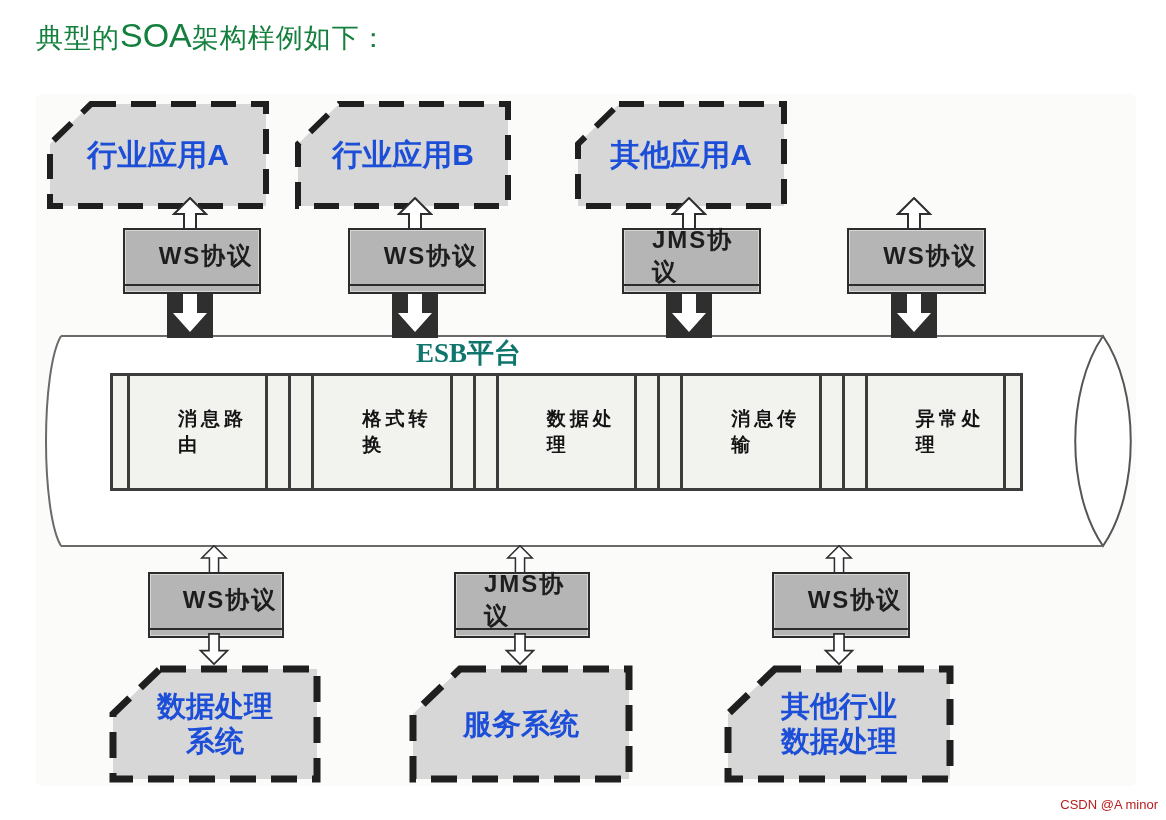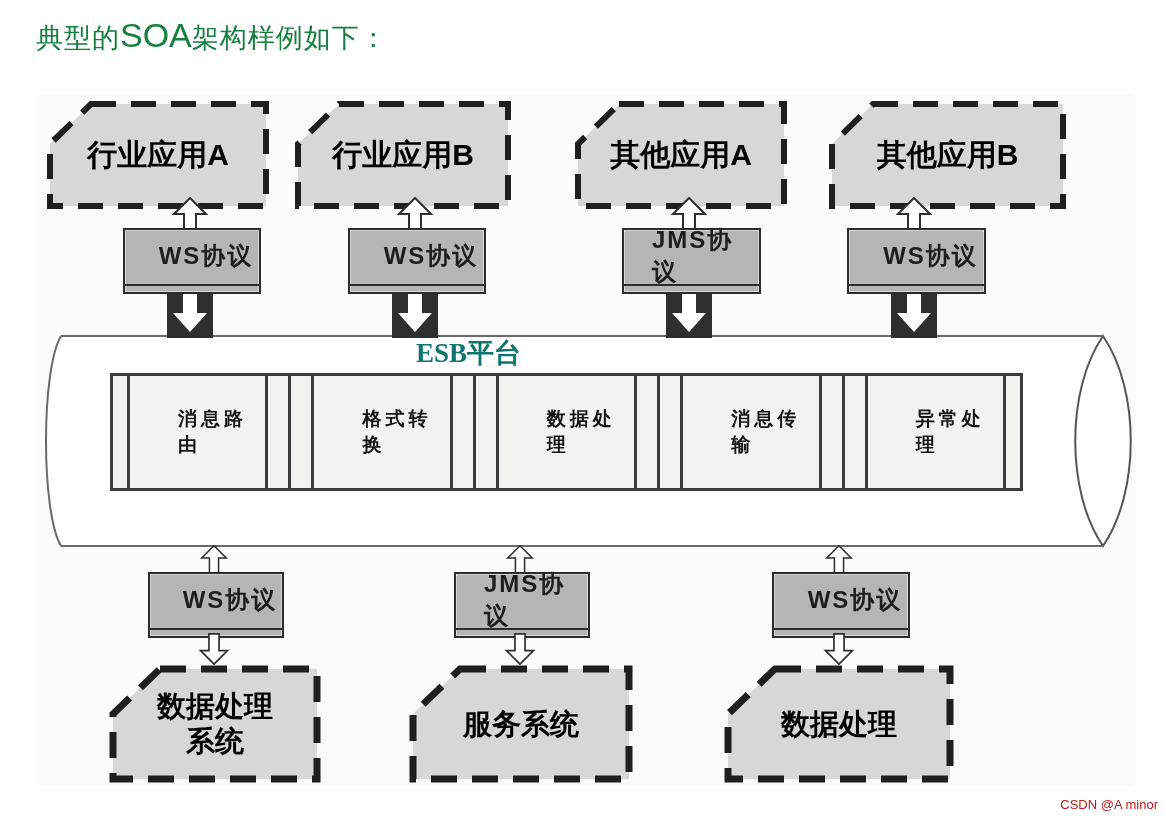--- a/index.html
+++ b/index.html
@@ -14,21 +14,21 @@
   
   .panel{position:absolute;left:36px;top:94px;width:1100px;height:692px;background:#fbfbfa;
          border-radius:6px;}
 
   
   .dashed-box{position:absolute;}
   .dashed-box svg{position:absolute;left:0;top:0;width:100%;height:100%;}
   .dashed-box path{fill:#d7d7d7;stroke:#1f1f1f;stroke-width:6;stroke-dasharray:25 15;}
   .sys-box path{stroke-width:7;stroke-dasharray:26 15;}
   .dashed-box .lbl{position:absolute;left:0;top:0;right:0;bottom:0;display:flex;
-                   align-items:center;justify-content:center;font-weight:bold;color:#000000;}
+                   align-items:center;justify-content:center;font-weight:bold;color:#1d4ed8;}
   .top-box .lbl{font-size:30px;}
   .sys-box .lbl{font-size:29px;flex-direction:column;line-height:1.2;text-align:center;}
 
   
   .proto{position:absolute;background:#b5b5b5;border:2px solid #2c2c2c;
          box-shadow:inset 0 0 0 1px #d8d8d8;}
   .proto .lbl{position:absolute;left:0;right:0;top:0;bottom:10px;display:flex;
               align-items:center;justify-content:center;font-weight:bold;font-size:24px;
               color:#1d1d1d;letter-spacing:2px;padding-left:28px;}
   .proto::after{content:"";position:absolute;left:0;right:0;bottom:6px;
@@ -133,26 +133,20 @@
         <path d="M46 4 L211 4 L211 106 L5 106 L5 44 Z"></path>
       </svg>
     <span class="lbl">其他应用A</span>
   </div>
   <div class="dashed-box top-box" style="left:293px;top:100px;width:220px;height:110px">
     <svg viewBox="0 0 220 110" preserveAspectRatio="none" aria-hidden="true">
         <path d="M46 4 L215 4 L215 106 L5 106 L5 44 Z"></path>
       </svg>
     <span class="lbl">行业应用B</span>
   </div>
-  <div class="dashed-box top-box" style="left:827px;top:100px;width:241px;height:110px">
-    <svg viewBox="0 0 241 110" preserveAspectRatio="none" aria-hidden="true">
-        <path d="M46 4 L236 4 L236 106 L5 106 L5 44 Z"></path>
-      </svg>
-    <span class="lbl">其他应用B</span>
-  </div>
 
   <div class="arrow" style="left:172px;top:197px;width:36px;height:38px">
       <svg viewBox="0 0 34 38">
         <path d="M17 1 L33 17 L23 17 L23 37 L11 37 L11 17 L1 17 Z"></path>
       </svg>
     </div>
   <div class="arrow" style="left:397px;top:197px;width:36px;height:38px">
       <svg viewBox="0 0 34 38">
         <path d="M17 1 L33 17 L23 17 L23 37 L11 37 L11 17 L1 17 Z"></path>
       </svg>
@@ -259,19 +253,20 @@
       </svg>
     <span class="lbl">
         <span>服务系统</span>
       </span>
   </div>
   <div class="dashed-box sys-box" style="left:723px;top:664px;width:232px;height:120px">
     <svg viewBox="0 0 232 120" preserveAspectRatio="none" aria-hidden="true">
         <path d="M52 5 L227 5 L227 115 L5 115 L5 50 Z"></path>
       </svg>
     <span class="lbl">
+        <span>其他行业</span>
         <span>数据处理</span>
       </span>
   </div>
 
   <div class="watermark">CSDN @A minor</div>
 
 </div>
 
 </body></html>

